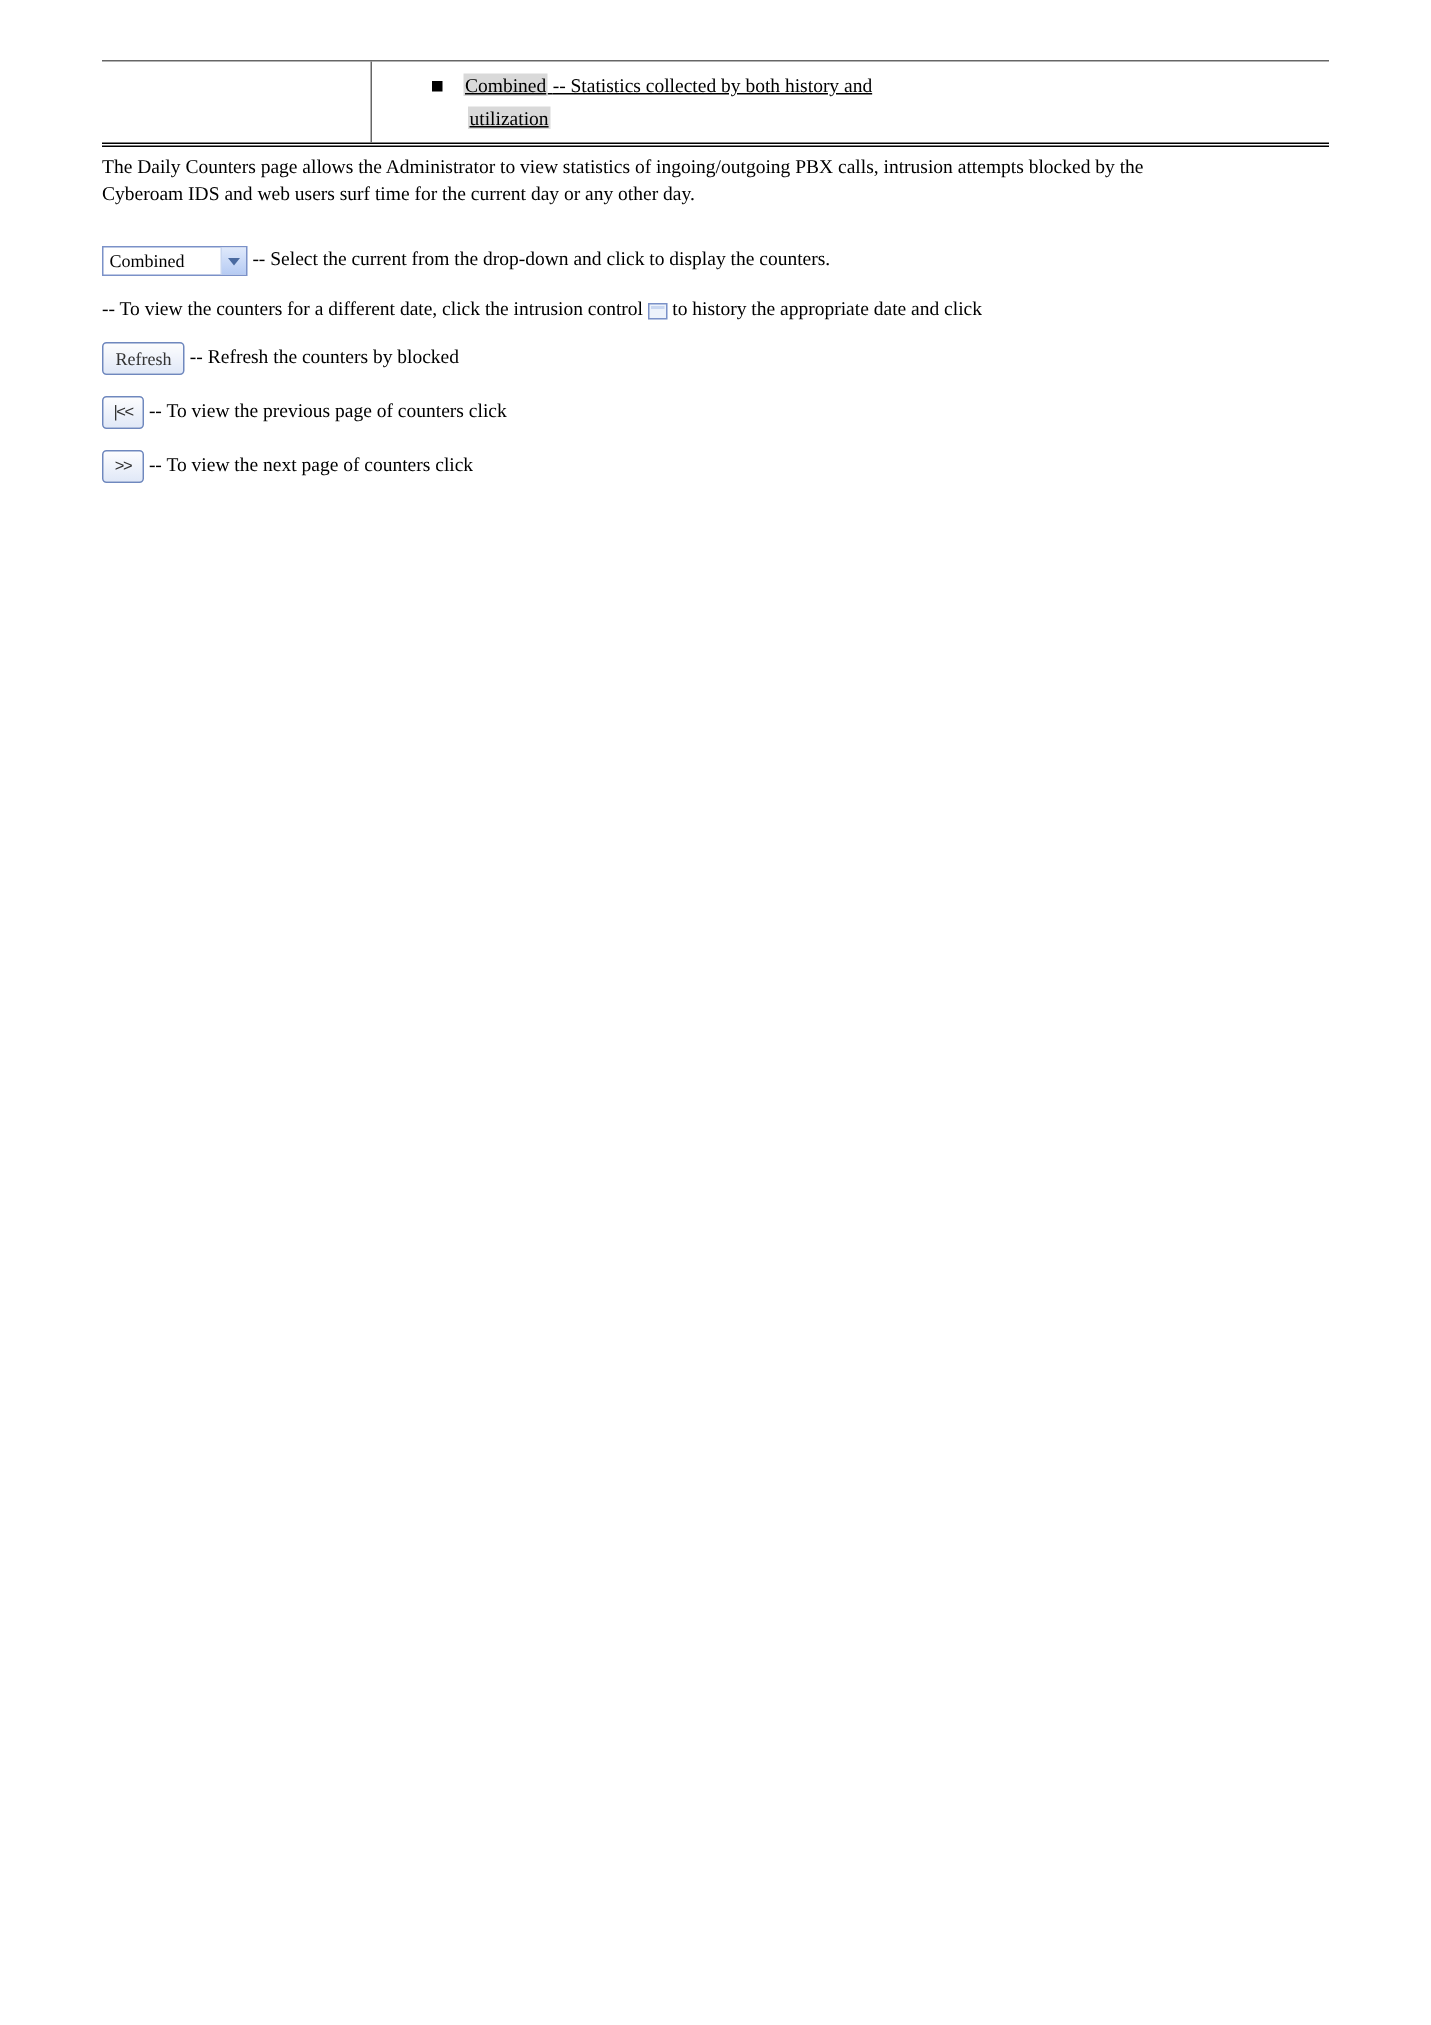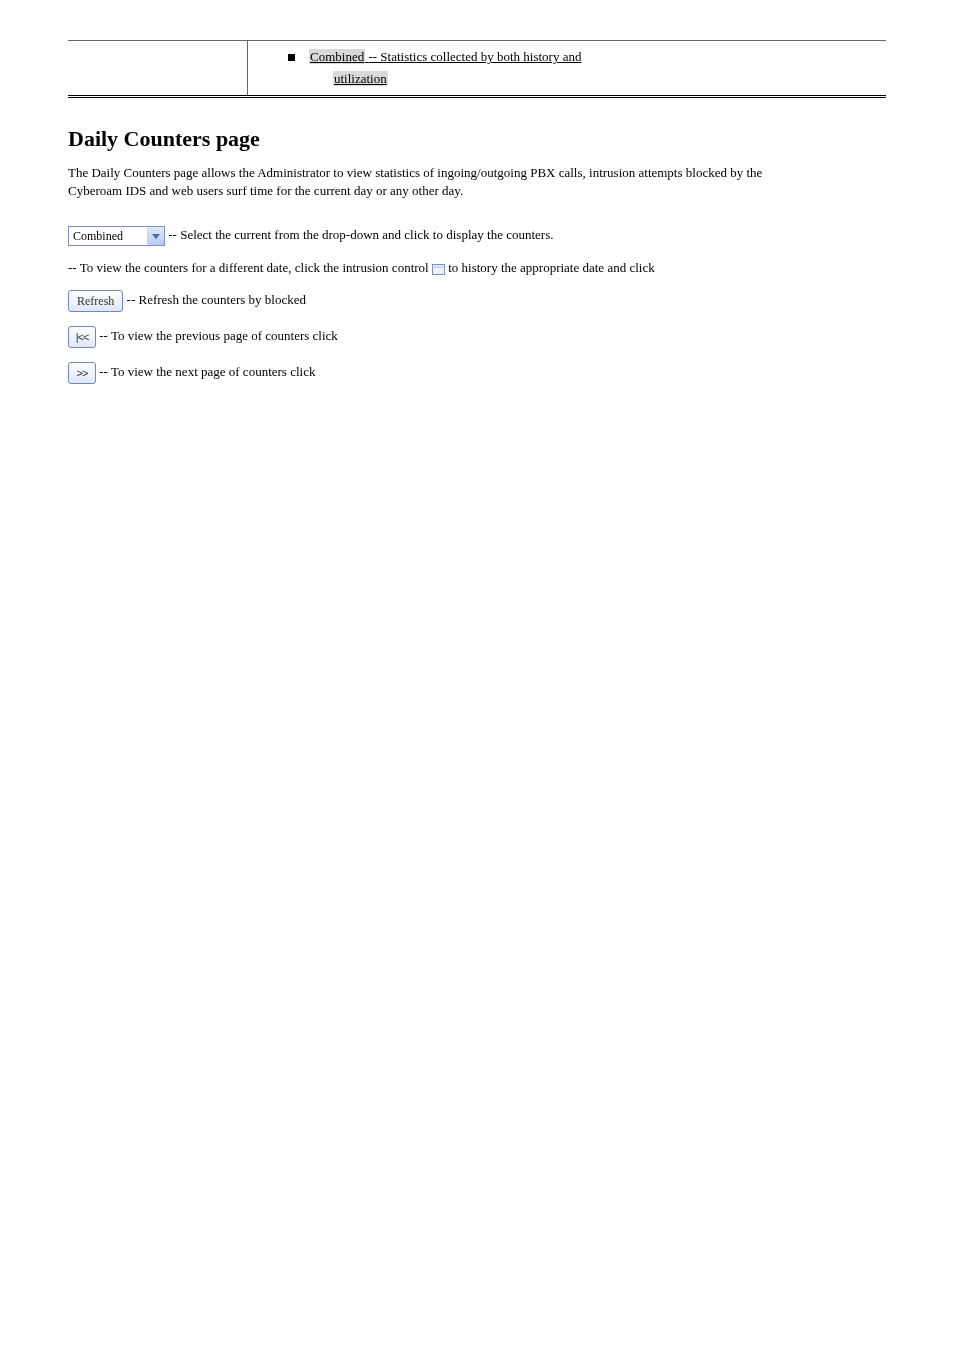--- a/index.html
+++ b/index.html
@@ -43,21 +43,20 @@
     width: 7px;
     height: 7px;
     background: #000;
     flex-shrink: 0;
   }
   .hilite {
     background: #d9d9d9;
     padding: 0 1px;
   }
   .sub-line {
-    margin-left: 21px;
     padding-left: 24px;
   }
   .section-title {
     font-size: 22px;
     font-weight: bold;
     margin: 28px 0 12px 0;
   }
   .para {
     margin: 4px 0 26px 0;
     line-height: 1.4;
@@ -154,21 +153,20 @@
           <span class="hilite">Combined</span>
           <span>-- Statistics collected by both history and</span>
         </span>
       </div>
       <div class="sub-line">
         <span class="hilite">utilization</span>
       </div>
     </div>
   </div>
 
-  <div class="section-title">Daily Counters page</div>
 
   <div class="para">The Daily Counters page allows the Administrator to view statistics of ingoing/outgoing PBX calls, intrusion attempts blocked by the Cyberoam IDS and web users surf time for the current day or any other day.</div>
 
   <div class="control-row">
     <span class="dropdown control-img">
       <span class="dd-text">Combined</span>
       <span class="dd-btn">
         <span class="dd-caret"></span>
       </span>
     </span>

